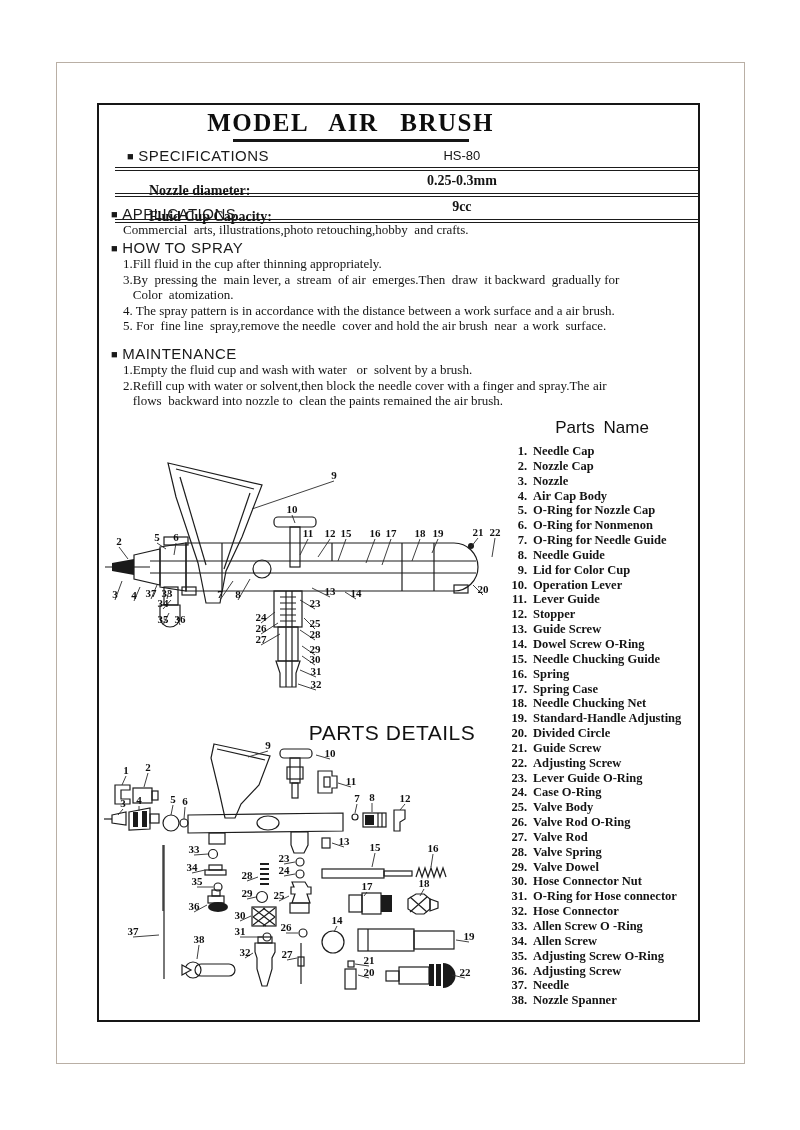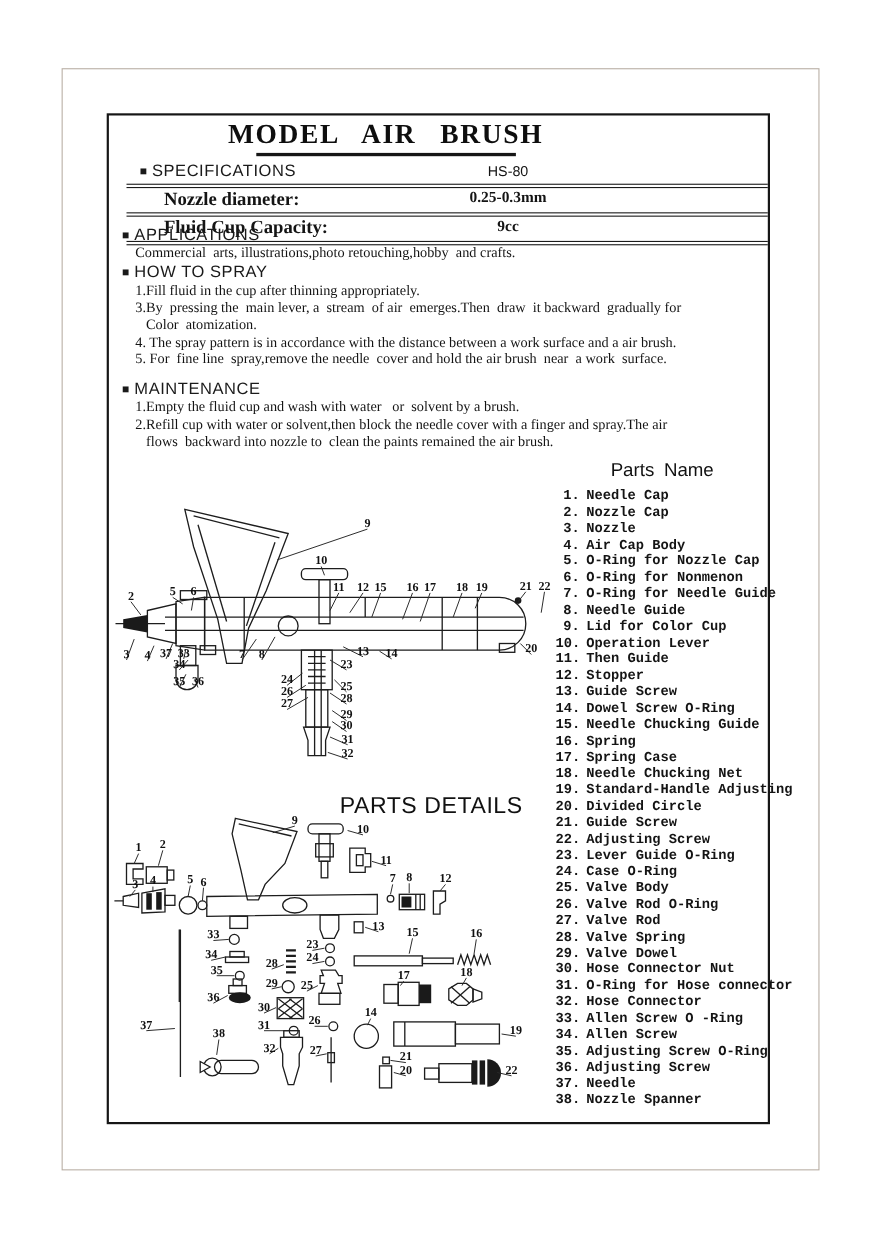--- a/index.html
+++ b/index.html
@@ -14,37 +14,37 @@
   .title-rule{position:absolute;top:34px;left:42%;transform:translateX(-50%);
         width:236px;height:3px;background:#161616;}
   .spec-table{position:absolute;top:40px;left:0;right:0;padding-left:16px;}
   .spec-row{position:relative;height:19px;border-bottom:4px double #1b1b1b;padding-top:3px;}
   .sec-head{font-family:"Liberation Sans",sans-serif;font-size:15px;color:#1a1a1a;
         letter-spacing:0.5px;}
   .bullet{font-size:11px;vertical-align:1px;margin-right:4px;}
   .spec-sec{position:absolute;left:12px;top:2px;}
   .spec-model{position:absolute;left:59.5%;transform:translateX(-50%);top:3px;
         font-family:"Liberation Sans",sans-serif;font-size:13px;}
-  .spec-name{position:absolute;left:34px;top:0;font-weight:bold;font-size:17px;}
+  .spec-name{position:absolute;left:34px;top:12px;font-weight:bold;font-size:14px;}
   .spec-value{position:absolute;left:59.5%;transform:translateX(-50%);top:2px;
         font-weight:bold;font-size:14px;}
   .sec-block{position:absolute;left:0;right:0;}
   .sec-label{position:absolute;left:12px;top:0;}
   .sec-text{position:absolute;left:24px;top:17px;font-size:13px;white-space:pre-wrap;}
   .steps{position:absolute;left:24px;top:17px;right:4px;}
   .step{font-size:13px;line-height:15.5px;white-space:pre-wrap;}
   .diagram-title{position:absolute;transform:translateX(-50%);
         font-family:"Liberation Sans",sans-serif;color:#111;white-space:nowrap;}
   .mech-title{top:330px;left:263px;font-size:21px;letter-spacing:0.5px;}
   .details-title{top:616px;left:293px;font-size:21px;letter-spacing:0.5px;}
   .parts-title{top:313px;left:503px;font-size:17px;word-spacing:4px;}
   .diagram{position:absolute;left:3px;}
   #mech-svg{top:352px;}
   #details-svg{top:636px;}
-  .parts-list{position:absolute;left:406px;top:339px;width:196px;font-family:Liberation Mono, monospace;}
+  .parts-list{position:absolute;left:406px;top:339px;width:196px;}
   .part-item{line-height:14.85px;font-size:12.5px;font-weight:bold;white-space:nowrap;}
   .part-num{display:inline-block;width:22px;text-align:right;margin-right:6px;}
   .dline{stroke:#1d1d1d;fill:none;stroke-width:1.2;}
   .dfill{fill:#1a1a1a;stroke:none;}
   .leader{stroke:#2a2a2a;stroke-width:0.9;}
   .dlabel{font:bold 11px "Liberation Serif",serif;text-anchor:middle;fill:#111;}
 </style>
 </head>
 <body>
 
@@ -405,21 +405,21 @@
         <div class="part-item">
         <span class="part-num">8.</span><span class="part-label">Needle Guide</span>
       </div>
         <div class="part-item">
         <span class="part-num">9.</span><span class="part-label">Lid for Color Cup</span>
       </div>
         <div class="part-item">
         <span class="part-num">10.</span><span class="part-label">Operation Lever</span>
       </div>
         <div class="part-item">
-        <span class="part-num">11.</span><span class="part-label">Then Guide</span>
+        <span class="part-num">11.</span><span class="part-label">Lever Guide</span>
       </div>
         <div class="part-item">
         <span class="part-num">12.</span><span class="part-label">Stopper</span>
       </div>
         <div class="part-item">
         <span class="part-num">13.</span><span class="part-label">Guide Screw</span>
       </div>
         <div class="part-item">
         <span class="part-num">14.</span><span class="part-label">Dowel Screw O-Ring</span>
       </div>

